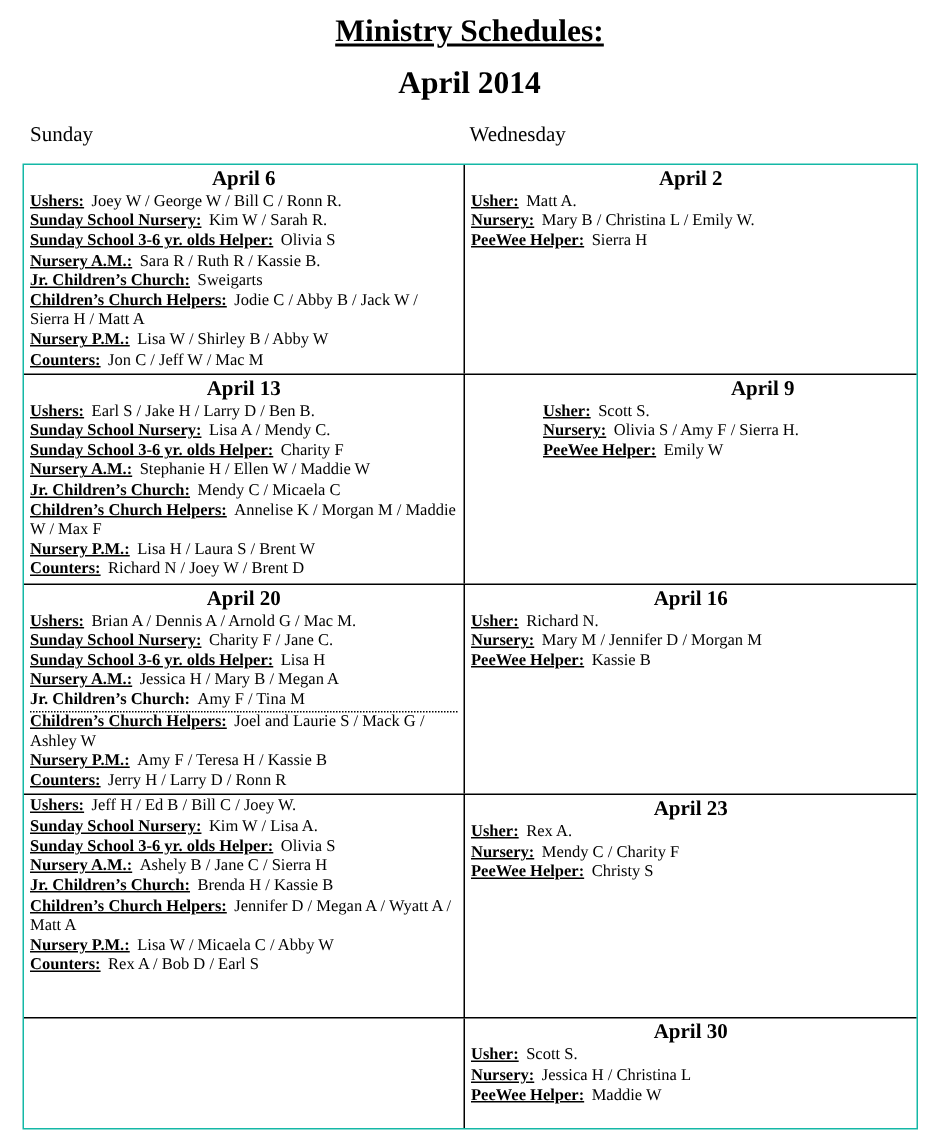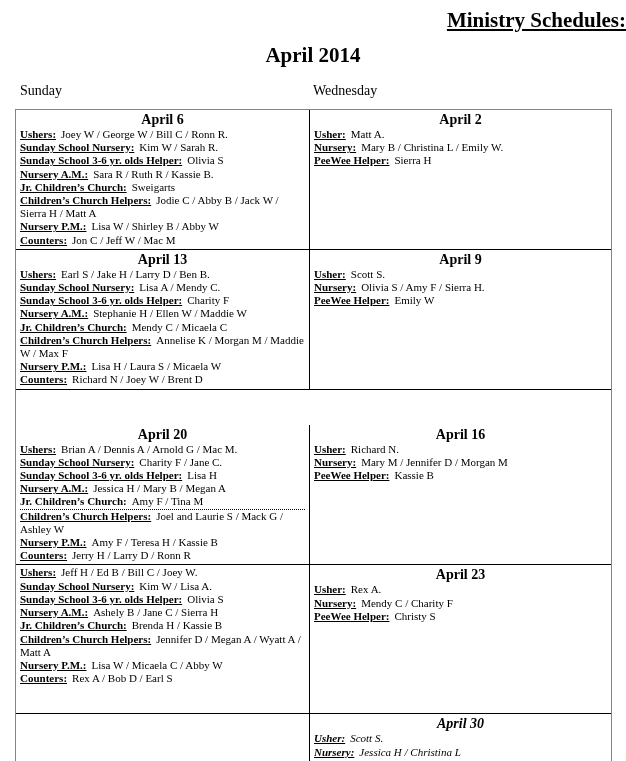--- a/index.html
+++ b/index.html
@@ -5,21 +5,21 @@
   * { margin:0; padding:0; box-sizing:border-box; }
   html,body { background:#ffffff; }
   .page {
     width:626px; height:761px;
     background:#ffffff;
     font-family:"Liberation Serif", serif;
     color:#000000;
     overflow:hidden;
   }
   .doc-title {
-    text-align:right;
+    text-align:center;
     font-size:21px;
     font-weight:bold;
     text-decoration:underline;
     padding-top:8px;
   }
   .doc-subtitle {
     text-align:center;
     font-size:21px;
     font-weight:bold;
     margin-top:10px;
@@ -41,24 +41,24 @@
     width:597px;
     border:1px solid #14b8a6;
   }
   .sched-row {
     display:grid;
     grid-template-columns:294px 301px;
     border-bottom:1px solid #000;
   }
   .sched-row:last-child { border-bottom:none; }
   .row-1 { min-height:134px; }
-  .row-2 { min-height:136px; }
-  .row-3 { min-height:135px;margin-top:35px; }
+  .row-2 { min-height:136px;gap:48px; }
+  .row-3 { min-height:135px; }
   .row-4 { min-height:149px; }
-  .row-5 { min-height:73px;font-style:italic; }
+  .row-5 { min-height:73px; }
   .cell { padding:1px 4px 2px 4px; }
   .cell.sunday { border-right:1px solid #000; }
   .cell-date {
     text-align:center;
     font-size:14px;
     font-weight:bold;
     line-height:17px;
   }
   .entry {
     font-size:11px;
@@ -109,21 +109,21 @@
 
     <div class="sched-row row-2">
       <div class="cell sunday">
         <div class="cell-date">April 13</div>
         <div class="entry"><span class="lbl">Ushers:</span><span class="val">Earl S / Jake H  /  Larry D / Ben B.</span></div>
         <div class="entry"><span class="lbl">Sunday School Nursery:</span><span class="val">Lisa A / Mendy C.</span></div>
         <div class="entry"><span class="lbl">Sunday School 3-6 yr. olds Helper:</span><span class="val">Charity F</span></div>
         <div class="entry"><span class="lbl">Nursery A.M.:</span><span class="val">Stephanie H / Ellen W / Maddie W</span></div>
         <div class="entry"><span class="lbl">Jr. Children’s Church:</span><span class="val">Mendy C / Micaela C</span></div>
         <div class="entry"><span class="lbl">Children’s Church Helpers:</span><span class="val">Annelise K / Morgan M / Maddie W / Max F</span></div>
-        <div class="entry"><span class="lbl">Nursery P.M.:</span><span class="val">Lisa H / Laura S / Micaela W</span></div>
+        <div class="entry"><span class="lbl">Nursery P.M.:</span><span class="val">Lisa H / Laura S / Brent W</span></div>
         <div class="entry"><span class="lbl">Counters:</span><span class="val">Richard N / Joey W / Brent D</span></div>
       </div>
       <div class="cell wednesday">
         <div class="cell-date">April 9</div>
         <div class="entry"><span class="lbl">Usher:</span><span class="val">Scott S.</span></div>
         <div class="entry"><span class="lbl">Nursery:</span><span class="val">Olivia S / Amy F / Sierra H.</span></div>
         <div class="entry"><span class="lbl">PeeWee Helper:</span><span class="val">Emily W</span></div>
       </div>
     </div>
 

